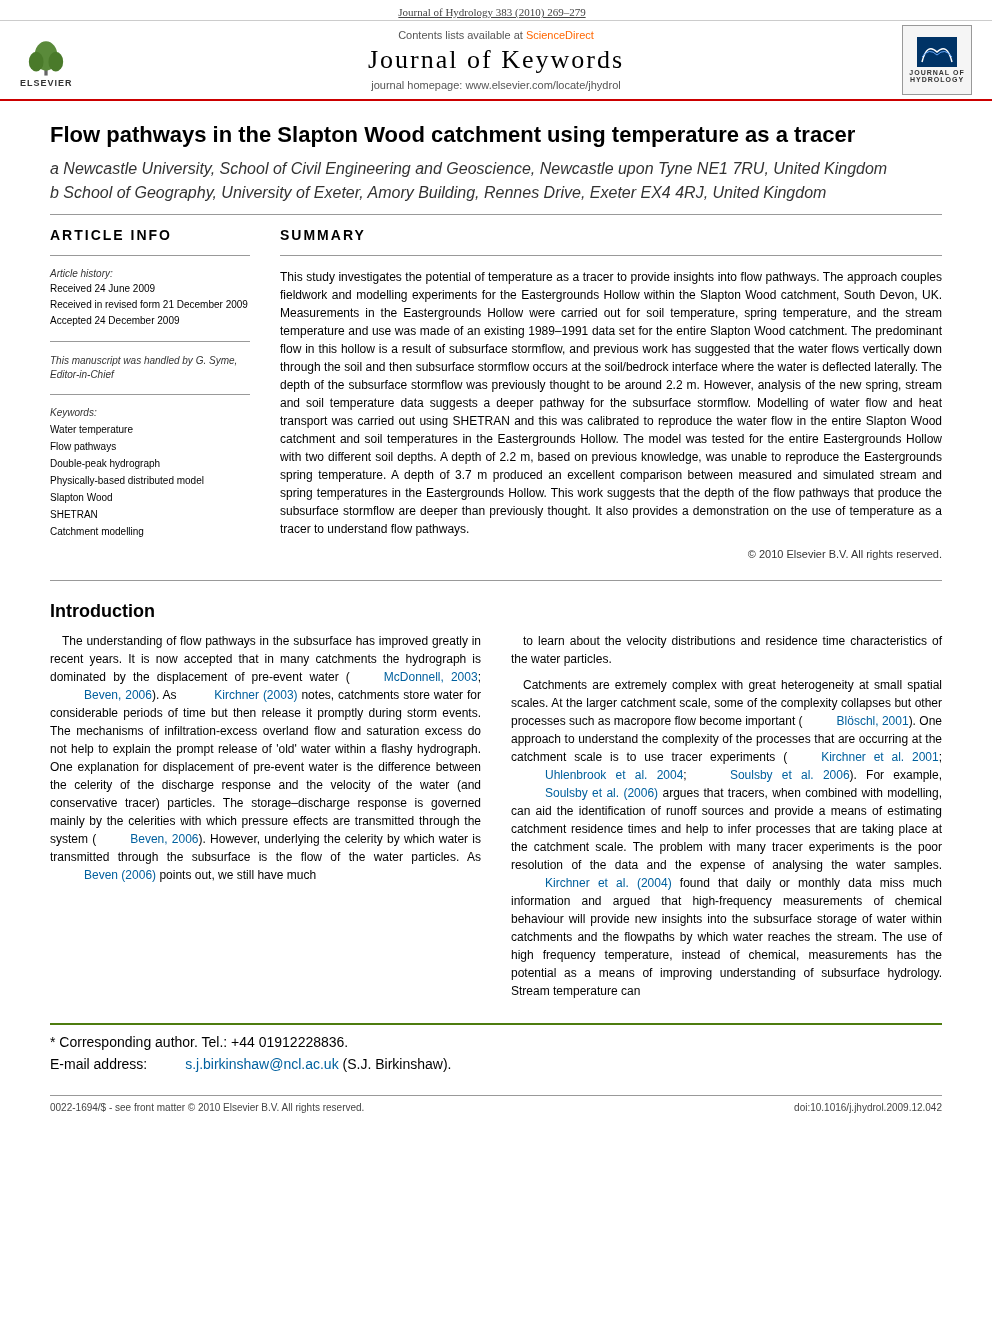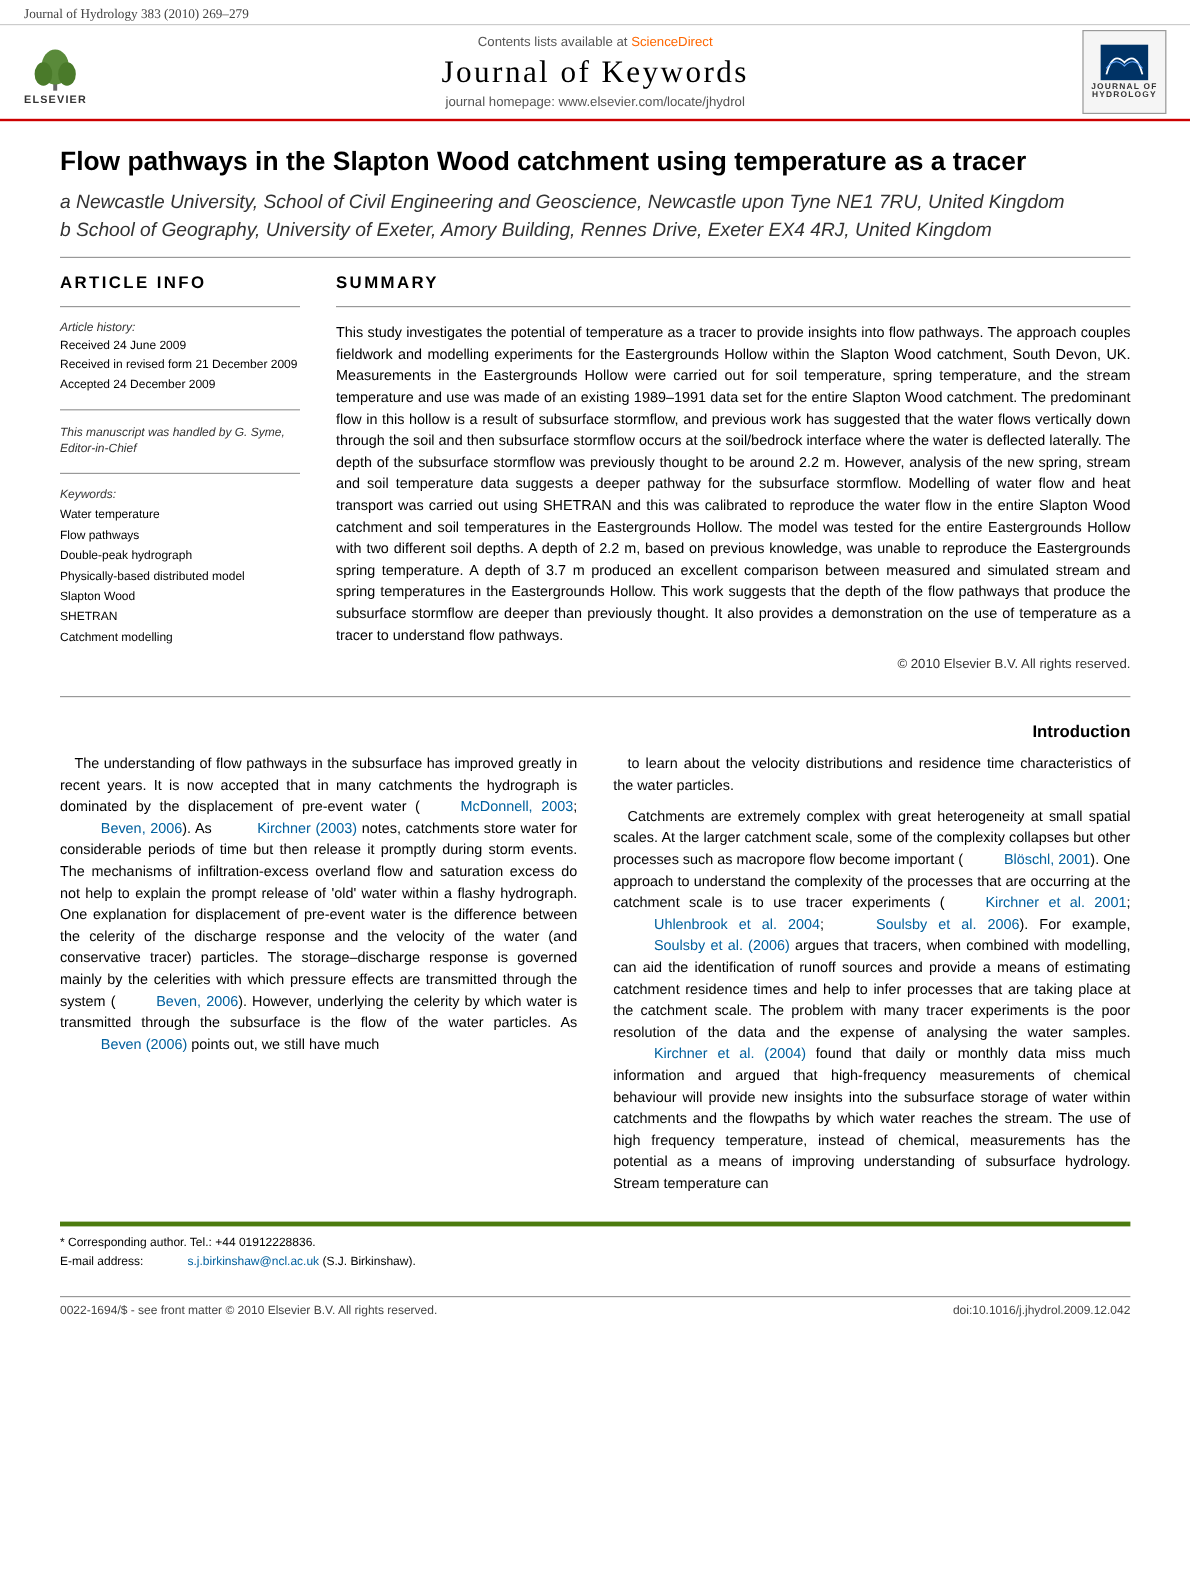--- a/index.html
+++ b/index.html
@@ -7,25 +7,26 @@
       background: #fff;
       font-family: "Times New Roman", Times, serif;
       font-size: 13px;
       color: #000;
       width: 992px;
       min-height: 1323px;
     }
 
     
     .top-header {
-      text-align: left;
+      text-align: center;
       padding: 6px 28px 2px 20px;
       font-size: 11px;
       color: #444;
       border-bottom: 1px solid #ccc;
+      text-decoration: underline;
     }
 
     .journal-banner {
       display: flex;
       align-items: center;
       justify-content: center;
       padding: 8px 20px;
       border-bottom: 2px solid #c00;
       position: relative;
     }
@@ -223,25 +224,24 @@
       margin-top: 10px;
       color: #333;
     }
 
     
     .introduction {
       margin-top: 20px;
     }
 
     .intro-title {
-      font-size: 14px;
+      font-size: 18px;
       font-weight: bold;
       font-family: Arial, sans-serif;
       margin-bottom: 10px;
-      text-align: right;
     }
 
     .intro-two-col {
       display: flex;
       gap: 30px;
     }
 
     .intro-col {
       flex: 1;
       font-size: 12px;
@@ -260,24 +260,24 @@
       text-indent: 1em;
     }
 
     a.ref-link {
       color: #00609e;
       text-decoration: none;
       padding-left: 34px;
     }
 
     .footnote-section {
-      border-top: 4px solid #4d7c0f;
+      border-top: 2px solid #4d7c0f;
       margin-top: 15px;
       padding-top: 6px;
-      font-size: 10px;
+      font-size: 14px;
       font-family: Arial, sans-serif;
       color: #000;
       line-height: 1.6;
     }
 
     .bottom-bar {
       border-top: 1px solid #999;
       margin-top: 20px;
       padding-top: 6px;
       font-size: 10px;

